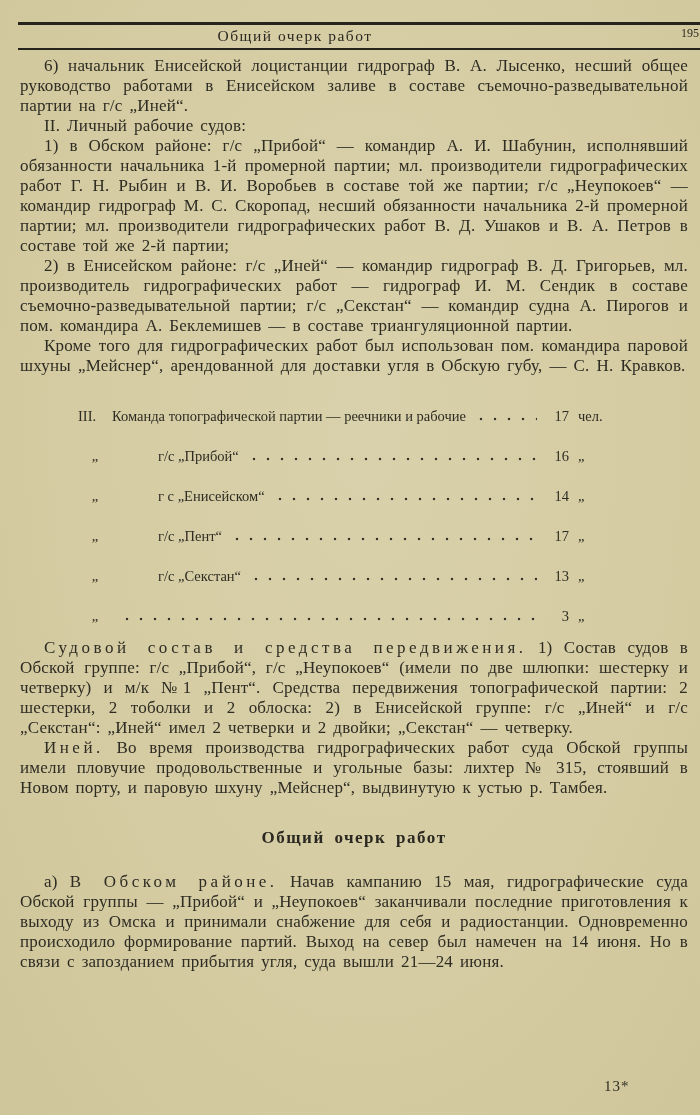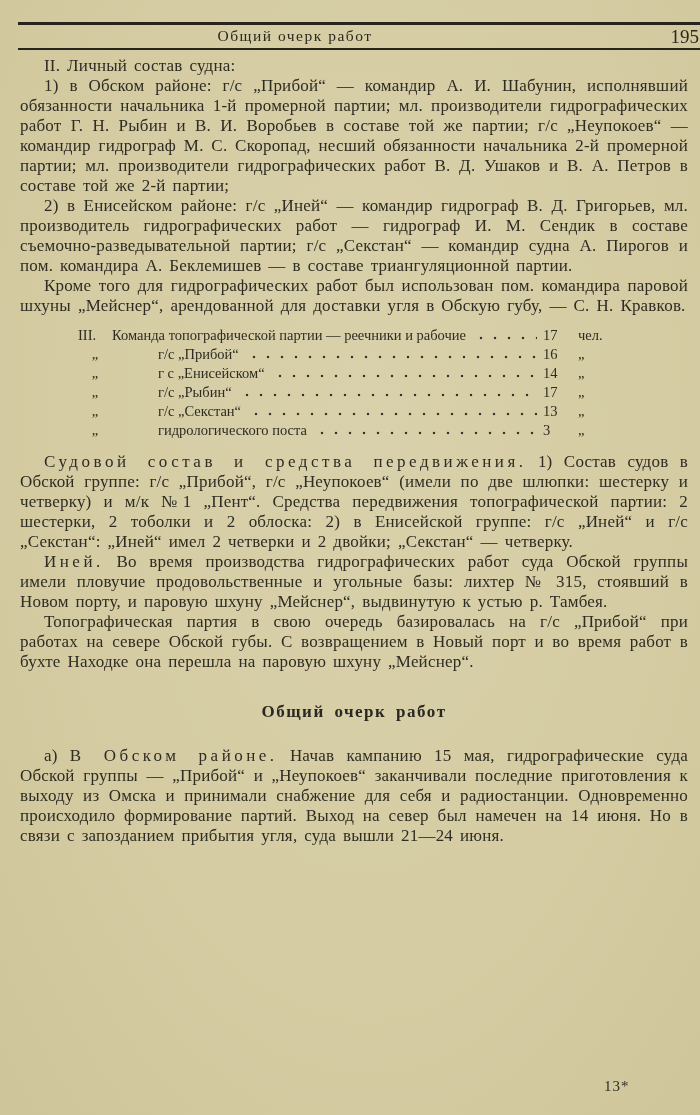--- a/index.html
+++ b/index.html
@@ -21,21 +21,21 @@
   .rule { position: absolute; left: 18px; right: 13px; background: #26241c; }
   .rule.thick { top: 22px; height: 3px; }
   .rule.thin  { top: 48px; height: 1.5px; }
   .rh-title {
     position: absolute; top: 27px; left: 185px; width: 220px;
     text-align: center; font-size: 15.5px; letter-spacing: 1.5px; color: #2a2820;
     white-space: nowrap;
   }
   .rh-page {
     position: absolute; top: 26px; right: 33px;
-    font-size: 19px; color: #2a2820;
+    font-size: 12px; color: #2a2820;
   }
   
   .content {
     position: absolute; top: 56px; left: 20px; width: 668px;
   }
   p.body-p {
     margin: 0;
     font-size: 17px; line-height: 20px;
     text-align: justify;
     text-indent: 24px;
@@ -44,34 +44,34 @@
   .spaced { letter-spacing: 3.5px; word-spacing: 6px; }
   
   .roster {
     margin: 10px 0 12px 58px;
     width 540px;
     width: 540px;
     font-size: 14.5px; line-height: 19px;
     color: #2e2c23;
   }
   .roster-row { display: flex; align-items: baseline; }
-  .roster-c1 { flex: 0 0 34px; text-align: left; }
+  .roster-c1 { flex: 0 0 34px; text-align: left; margin-top: 21px; }
   .roster-row.sub .roster-c1 { text-align: center; }
   .roster-label { flex: 0 0 auto; white-space: nowrap; }
   .roster-row.sub .roster-label { padding-left: 46px; text-align: right; }
   .dots {
     flex: 1 1 auto;
     height: 14px; align-self: flex-end;
     margin: 0 6px 1px 8px;
     background-image: radial-gradient(circle, #36342a 1.4px, rgba(0,0,0,0) 1.6px);
     background-size: 14px 6px;
     background-repeat: repeat-x;
     background-position: left bottom 3px;
   }
-  .roster-value { flex: 0 0 26px; }
+  .roster-value { flex: 0 0 26px; text-align: right; }
   .roster-unit { flex: 0 0 40px; padding-left: 9px; }
   
   h2.section-heading {
     margin: 30px 0 24px 0;
     text-align: center;
     font-size: 17px; font-weight: bold;
     letter-spacing: 1.5px; word-spacing: 4px;
     color: #2a2820;
   }
   
@@ -87,21 +87,22 @@
 
   <div class="running-head">
     <div class="rule thick"></div>
     <span class="rh-title">Общий очерк работ</span>
     <span class="rh-page">195</span>
     <div class="rule thin"></div>
   </div>
 
   <div class="content">
 
-    <p class="body-p">II. Личный состав судна:</p>
+    <p class="body-p">6) начальник Енисейской лоцистанции гидрограф В. А. Лысенко, несший общее руководство работами в Енисейском заливе в составе съемочно-разведывательной партии на г/с „Иней“.</p>
+    <p class="body-p">II. Личный рабочие судов:</p>
     <p class="body-p">1) в Обском районе: г/с „Прибой“ — командир А. И. Шабунин, исполнявший обязанности начальника 1-й промерной партии; мл. производители гидрографических работ Г. Н. Рыбин и В. И. Воробьев в составе той же партии; г/с „Неупокоев“ — командир гидрограф М. С. Скоропад, несший обязанности начальника 2-й промерной партии; мл. производители гидрографических работ В. Д. Ушаков и В. А. Петров в составе той же 2-й партии;</p>
     <p class="body-p">2) в Енисейском районе: г/с „Иней“ — командир гидрограф В. Д. Григорьев, мл. производитель гидрографических работ — гидрограф И. М. Сендик в составе съемочно-разведывательной партии; г/с „Секстан“ — командир судна А. Пирогов и пом. командира А. Беклемишев — в составе триангуляционной партии.</p>
     <p class="body-p">Кроме того для гидрографических работ был использован пом. командира паровой шхуны „Мейснер“, арендованной для доставки угля в Обскую губу, — С. Н. Кравков.</p>
 
     <div class="roster">
       <div class="roster-row">
         <span class="roster-c1">III.</span>
         <span class="roster-label">Команда топографической партии — реечники и рабочие</span>
         <span class="dots"></span>
         <span class="roster-value">17</span>
@@ -116,46 +117,44 @@
       </div>
       <div class="roster-row sub">
         <span class="roster-c1">„</span>
         <span class="roster-label">г с „Енисейском“</span>
         <span class="dots"></span>
         <span class="roster-value">14</span>
         <span class="roster-unit">„</span>
       </div>
       <div class="roster-row sub">
         <span class="roster-c1">„</span>
-        <span class="roster-label">г/с „Рыбин“</span>
+        <span class="roster-label">г/с „Пент“</span>
         <span class="dots"></span>
         <span class="roster-value">17</span>
         <span class="roster-unit">„</span>
       </div>
       <div class="roster-row sub">
         <span class="roster-c1">„</span>
         <span class="roster-label">г/с „Секстан“</span>
         <span class="dots"></span>
         <span class="roster-value">13</span>
         <span class="roster-unit">„</span>
       </div>
       <div class="roster-row sub">
         <span class="roster-c1">„</span>
-        <span class="roster-label">гидрологического поста</span>
         <span class="dots"></span>
         <span class="roster-value">3</span>
         <span class="roster-unit">„</span>
       </div>
     </div>
 
     <p class="body-p"><span class="spaced">Судовой состав и средства передвижения.</span> <span>1) Состав судов в Обской группе: г/с „Прибой“, г/с „Неупокоев“ (имели по две шлюпки: шестерку и четверку) и м/к №1 „Пент“. Средства передвижения топографической партии: 2 шестерки, 2 тоболки и 2 облоска: 2) в Енисейской группе: г/с „Иней“ и г/с „Секстан“: „Иней“ имел 2 четверки и 2 двойки; „Секстан“ — четверку.</span></p>
 
     <p class="body-p"><span class="spaced">Иней.</span> <span>Во время производства гидрографических работ суда Обской группы имели пловучие продовольственные и угольные базы: лихтер № 315, стоявший в Новом порту, и паровую шхуну „Мейснер“, выдвинутую к устью р. Тамбея.</span></p>
 
-    <p class="body-p">Топографическая партия в свою очередь базировалась на г/с „Прибой“ при работах на севере Обской губы. С возвращением в Новый порт и во время работ в бухте Находке она перешла на паровую шхуну „Мейснер“.</p>
 
     <h2 class="section-heading">Общий очерк работ</h2>
 
     <p class="body-p"><span>а)</span> <span class="spaced">В Обском районе.</span> <span>Начав кампанию 15 мая, гидрографические суда Обской группы — „Прибой“ и „Неупокоев“ заканчивали последние приготовления к выходу из Омска и принимали снабжение для себя и радиостанции. Одновременно происходило формирование партий. Выход на север был намечен на 14 июня. Но в связи с запозданием прибытия угля, суда вышли 21—24 июня.</span></p>
 
   </div>
 
   <div class="signature">13*</div>
 
 </div>

